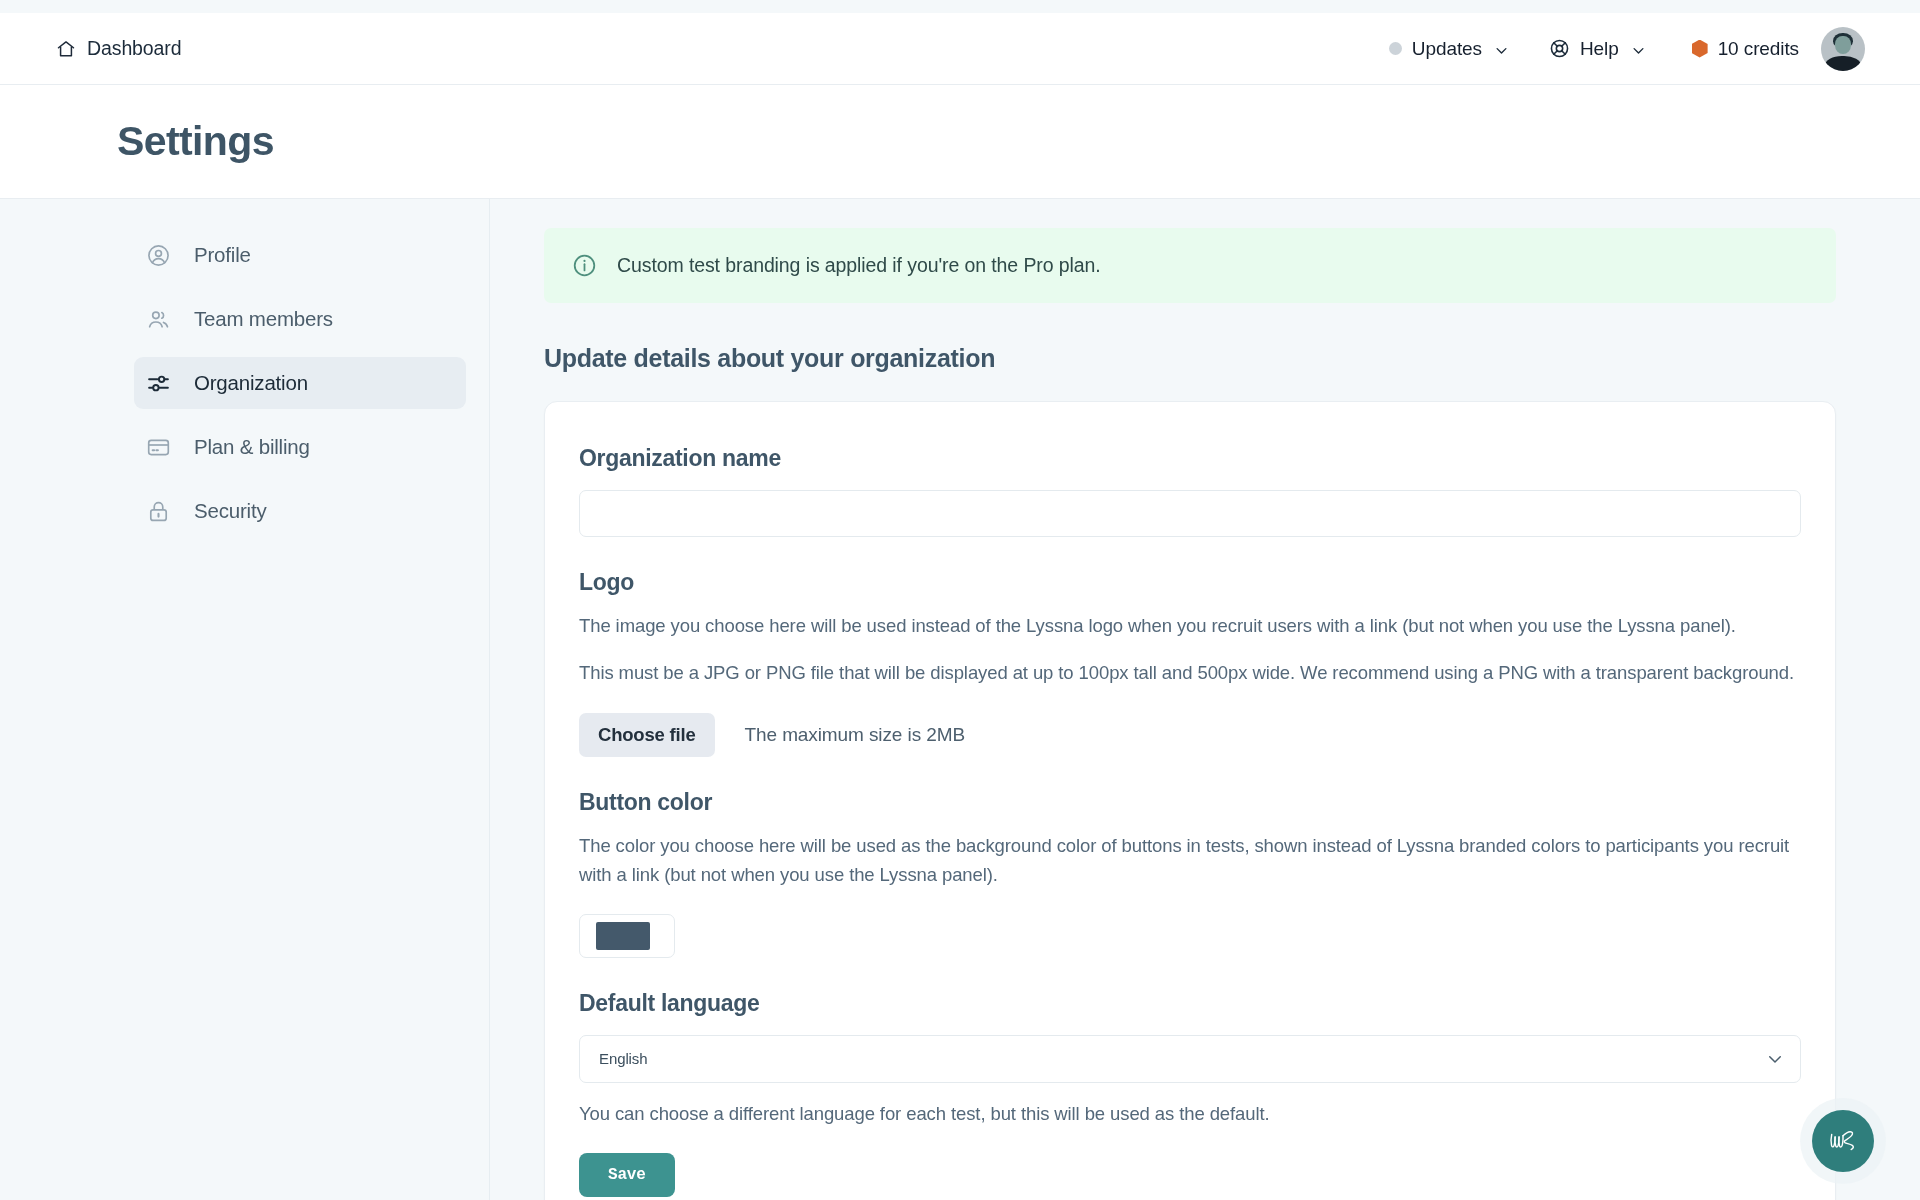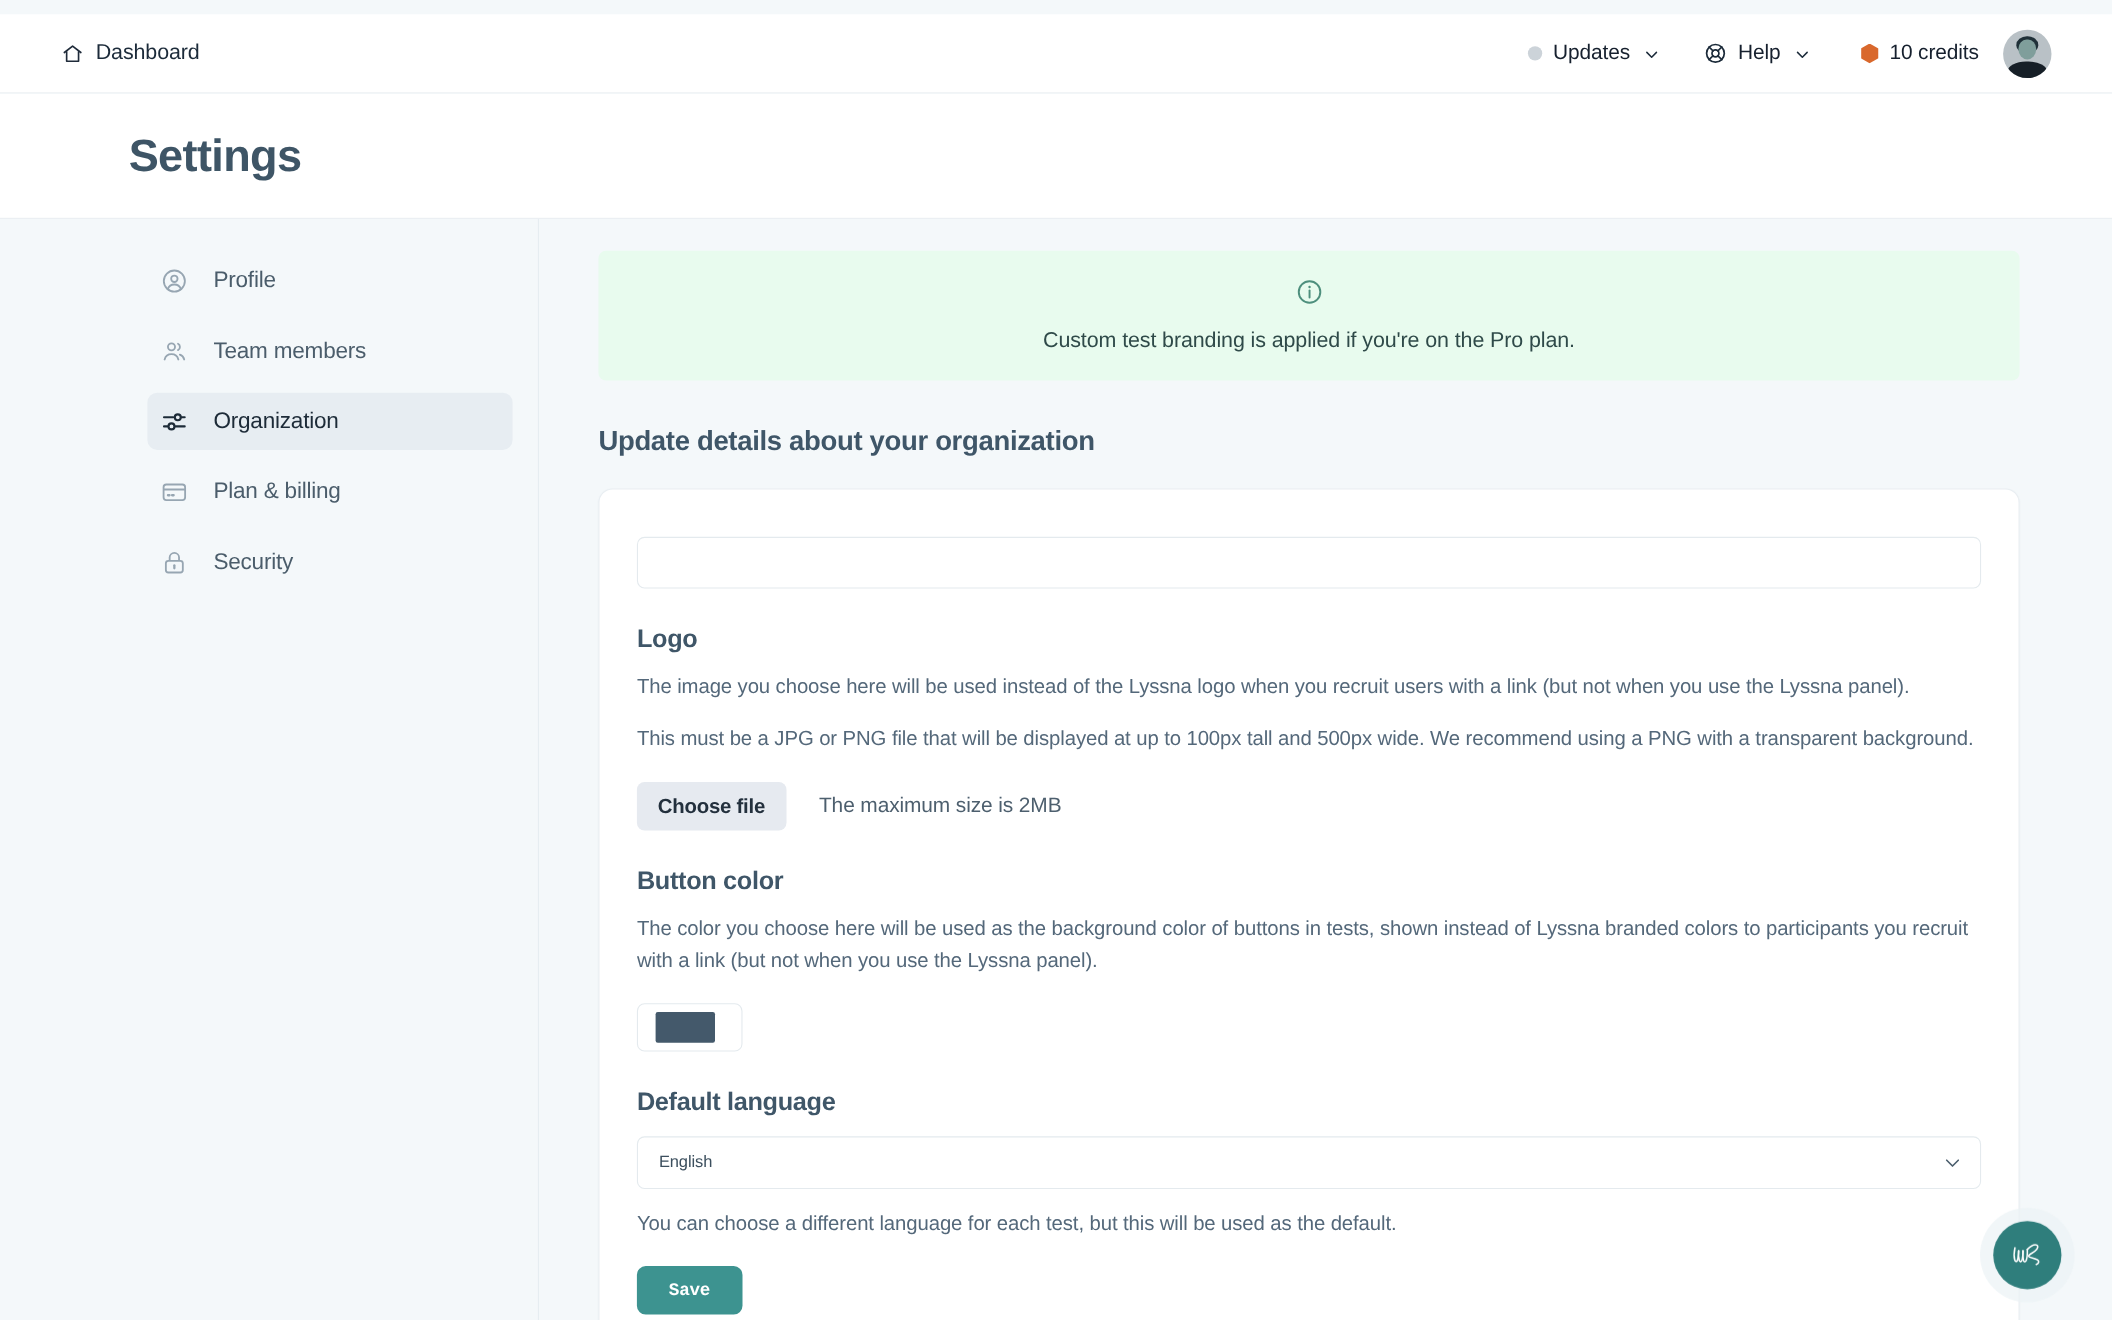--- a/index.html
+++ b/index.html
@@ -437,36 +437,37 @@
           <path d="M12 14.3v2.6" stroke-linecap="round" stroke-width="2"></path>
         </svg>
       </span>
       <span>Security</span>
     </div>
   </nav>
 
   <main class="main">
     <div class="content-col">
 
-      <div class="banner" style="background: rgb(232, 251, 238); flex-direction: column;">
+      <div class="banner" style="background: rgb(232, 251, 238);">
         <span class="banner-icon">
           <svg viewBox="0 0 24 24" fill="none" stroke="currentColor" stroke-width="1.7">
             <circle cx="12" cy="12" r="9.4"></circle>
             <path d="M12 10.7v6" stroke-linecap="round"></path>
             <circle cx="12" cy="7.6" r="1.05" fill="currentColor" stroke="none"></circle>
           </svg>
         </span>
         <span class="banner-text">Custom test branding is applied if you're on the Pro plan.</span>
       </div>
 
       <h2 class="section-heading">Update details about your organization</h2>
 
       <section class="card">
 
         
+        <div class="field-label">Organization name</div>
         <input class="text-input" type="text" value="" style="">
 
         <div class="divider-gap"></div>
 
         
         <div class="field-label tight">Logo</div>
         <p class="help-para">The image you choose here will be used instead of the Lyssna logo when you recruit users with a link (but not when you use the Lyssna panel).</p>
         <p class="help-para">This must be a JPG or PNG file that will be displayed at up to 100px tall and 500px wide. We recommend using a PNG with a transparent background.</p>
         <div class="file-row">
           <button class="choose-file-btn">Choose file</button>

